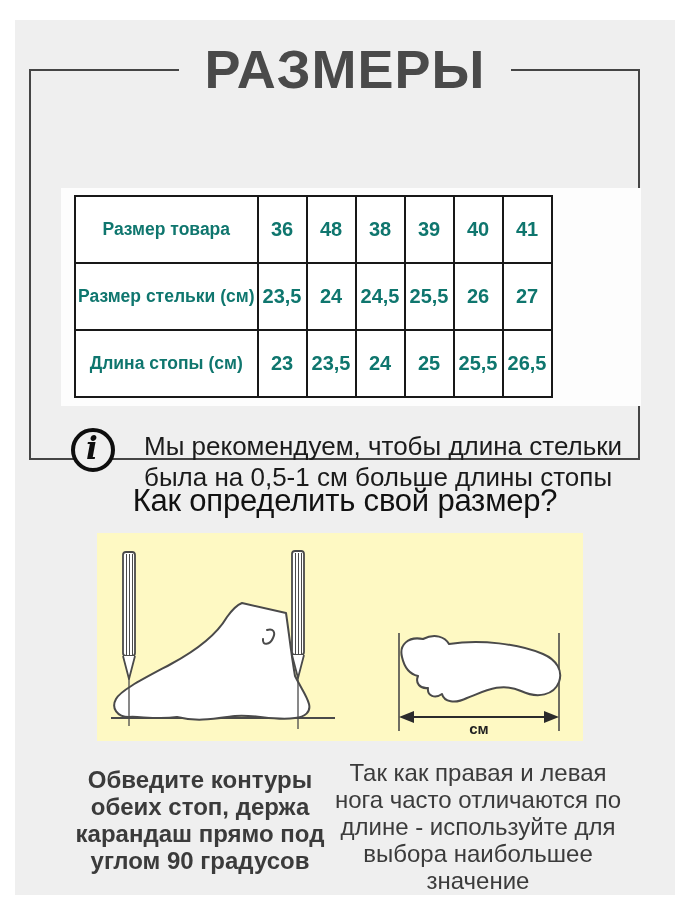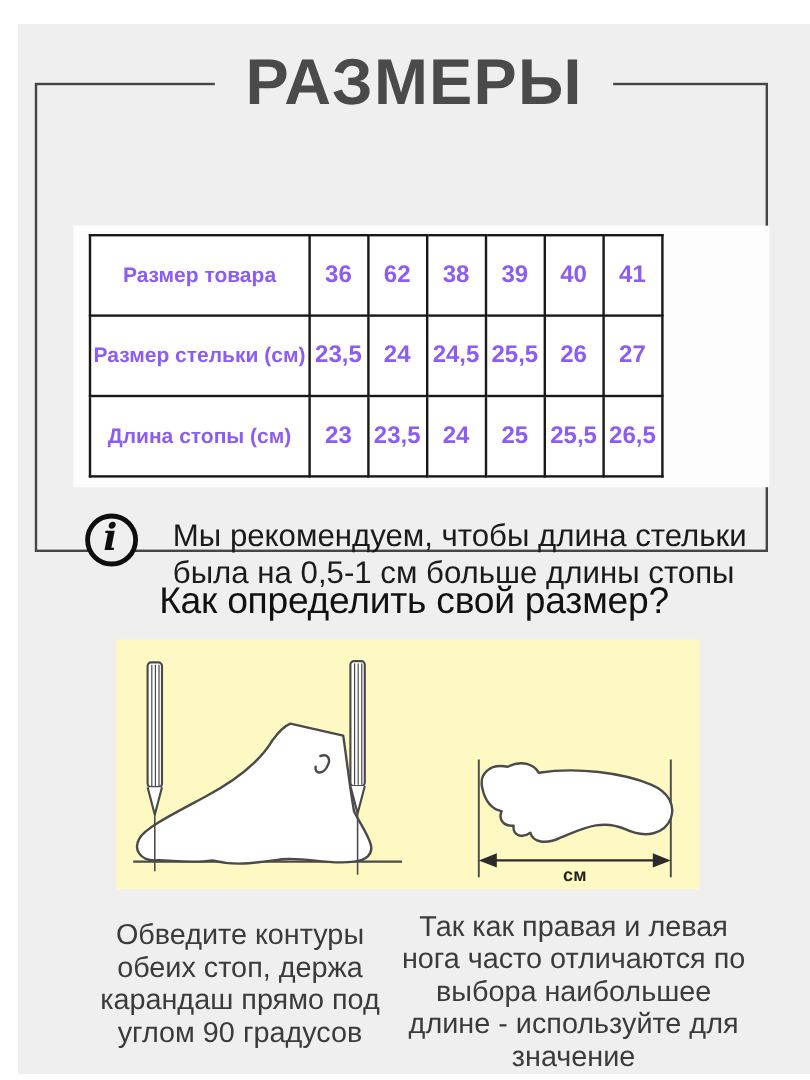--- a/index.html
+++ b/index.html
@@ -49,21 +49,21 @@
     position: absolute;
     left: 13px; top: 7px;
     border-collapse: collapse;
     background: #ffffff;
   }
   table.size-table td {
     border: 2px solid #181818;
     text-align: center;
     vertical-align: middle;
     font-weight: bold;
-    color: #8b5cf6;
+    color: #0f766e;
     height: 67px;
   }
   td.lbl { width: 157px; font-size: 17.5px; white-space: nowrap; padding: 0 2px; }
   td.val { width: 49px;  font-size: 20px; }
   
   .note-icon {
     position: absolute;
     left: 40px; top: 357px;
     width: 44px; height: 44px;
     border: 4px solid #0e0e0e;
@@ -106,41 +106,41 @@
   .illus-left  { position: absolute; left: 8px;   top: 5px;  }
   .illus-right { position: absolute; left: 294px; top: 94px; }
   .para {
     position: absolute;
     width: 290px;
     text-align: center;
     font-size: 24px;
     line-height: 27px;
     color: #3b3b3b;
   }
-  .para-left  { left: 40px;  top: 746px; }
+  .para-left  { left: 40px;  top: 746px; font-weight: bold; }
   .para-right { left: 318px; top: 739px; }
 </style>
 </head>
 <body>
 
 <div class="panel">
 
   <div class="title-row">
     <span>РАЗМЕРЫ</span>
   </div>
 
   <div class="frame">
 
     <div class="table-bg">
       <table class="size-table">
         <tbody>
             <tr>
           <td class="lbl">Размер товара</td>
           <td class="val">36</td>
-          <td class="val">62</td>
+          <td class="val">48</td>
           <td class="val">38</td>
           <td class="val">39</td>
           <td class="val">40</td>
           <td class="val">41</td>
         </tr>
         <tr>
           <td class="lbl">Размер стельки (см)</td>
           <td class="val">23,5</td>
           <td class="val">24</td>
           <td class="val">24,5</td>
@@ -239,18 +239,18 @@
   <div class="para para-left">
     <div>Обведите контуры</div>
     <div>обеих стоп, держа</div>
     <div>карандаш прямо под</div>
     <div>углом 90 градусов</div>
   </div>
 
   <div class="para para-right">
     <div>Так как правая и левая</div>
     <div>нога часто отличаются по</div>
+    <div>длине - используйте для</div>
     <div>выбора наибольшее</div>
-    <div>длине - используйте для</div>
     <div>значение</div>
   </div>
 
 </div>
 
 </body></html>

